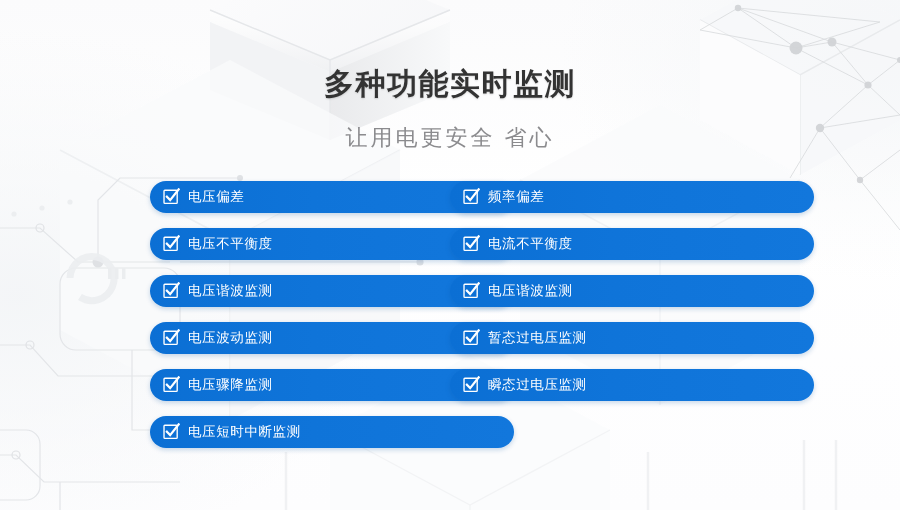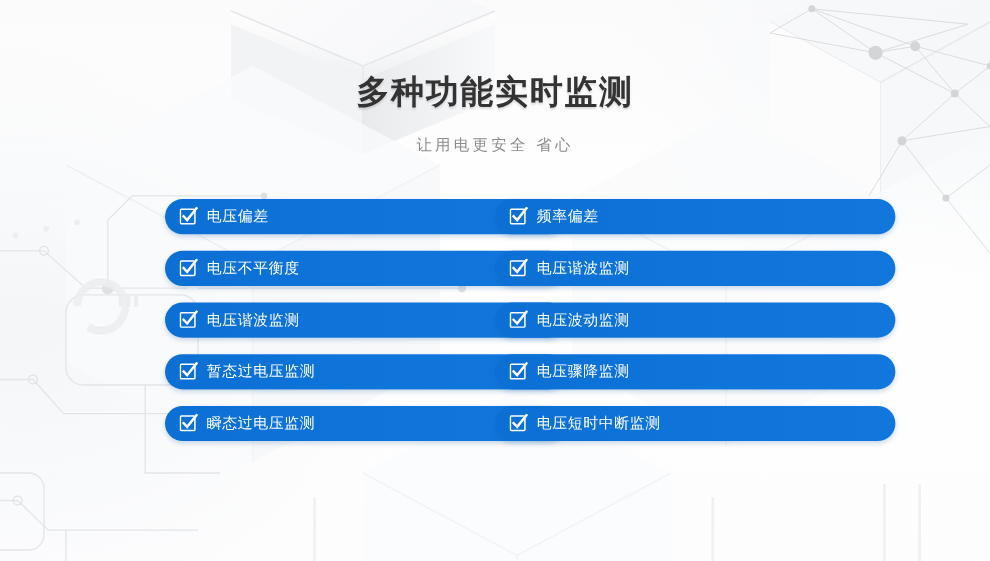--- a/index.html
+++ b/index.html
@@ -54,21 +54,21 @@
     padding-top: 64px;
     font-size: 30px;
     font-weight: bold;
     color: #333333;
     letter-spacing: 1.5px;
     text-shadow: 0 1px 2px rgba(0,0,0,0.14);
   }
   .page-subtitle {
     margin: 0;
     padding-top: 18px;
-    font-size: 14px;
+    font-size: 22px;
     font-weight: normal;
     color: #8b8b8e;
     letter-spacing: 3px;
   }
 
   
   .feature-grid {
     position: absolute;
     left: 150px;
     top: 181px;
@@ -279,20 +279,29 @@
 
     <div class="feature-cell left">
       <div class="feature-pill">
         <svg class="check-icon" viewBox="0 0 20 20">
           <rect x="1.2" y="2.6" width="15.5" height="15.5" rx="1" fill="none" stroke="#ffffff" stroke-width="1.6"></rect>
           <path d="M 4.6 10.2 L 8.4 14.2 L 18.4 1.6" fill="none" stroke="#ffffff" stroke-width="2.6" stroke-linecap="square" stroke-linejoin="miter"></path>
         </svg>
         <span class="pill-label">电压不平衡度</span>
       </div>
     </div>
+    <div class="feature-cell right">
+      <div class="feature-pill">
+        <svg class="check-icon" viewBox="0 0 20 20">
+          <rect x="1.2" y="2.6" width="15.5" height="15.5" rx="1" fill="none" stroke="#ffffff" stroke-width="1.6"></rect>
+          <path d="M 4.6 10.2 L 8.4 14.2 L 18.4 1.6" fill="none" stroke="#ffffff" stroke-width="2.6" stroke-linecap="square" stroke-linejoin="miter"></path>
+        </svg>
+        <span class="pill-label">电流不平衡度</span>
+      </div>
+    </div>
 
     <div class="feature-cell left">
       <div class="feature-pill">
         <svg class="check-icon" viewBox="0 0 20 20">
           <rect x="1.2" y="2.6" width="15.5" height="15.5" rx="1" fill="none" stroke="#ffffff" stroke-width="1.6"></rect>
           <path d="M 4.6 10.2 L 8.4 14.2 L 18.4 1.6" fill="none" stroke="#ffffff" stroke-width="2.6" stroke-linecap="square" stroke-linejoin="miter"></path>
         </svg>
         <span class="pill-label">电压谐波监测</span>
       </div>
     </div>

